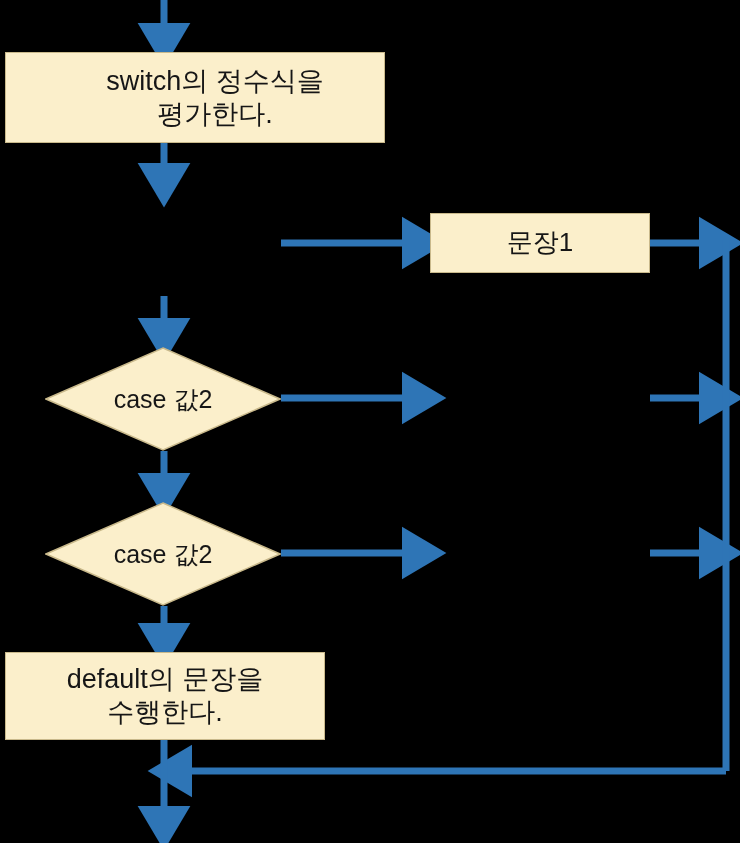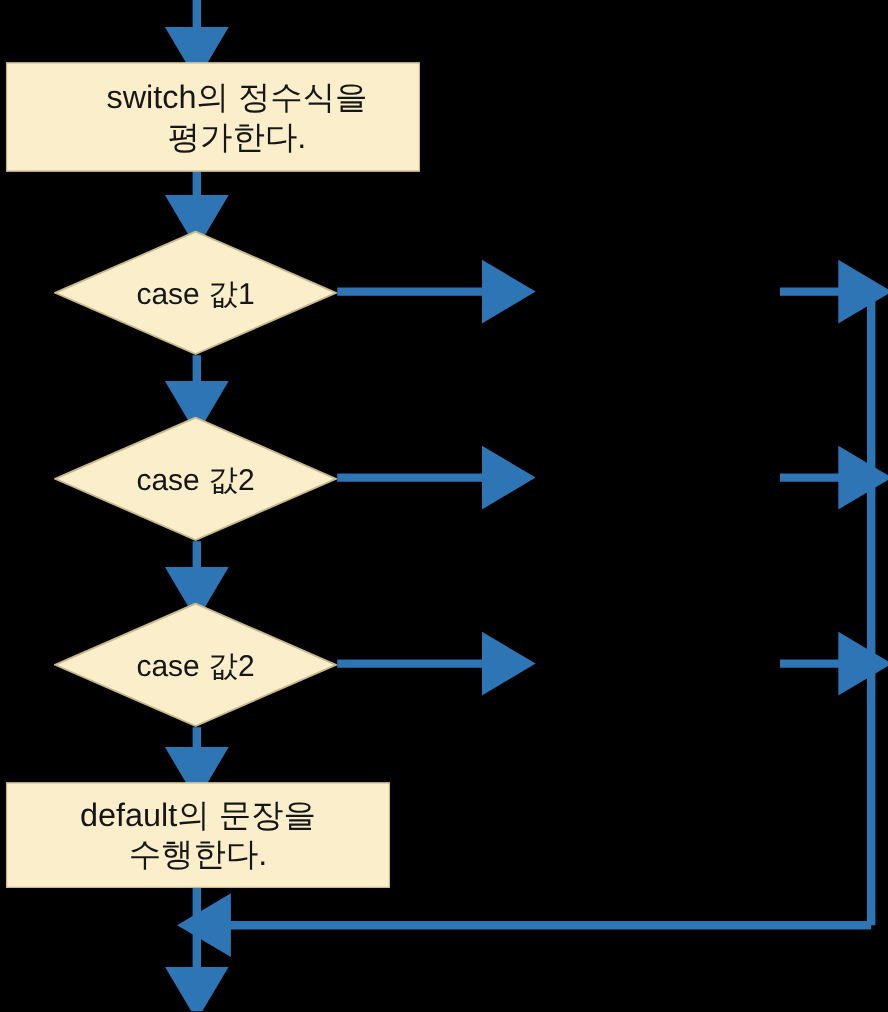--- a/index.html
+++ b/index.html
@@ -112,43 +112,38 @@
       <line x1="650" y1="553" x2="721" y2="553" marker-end="url(#ah-right)"></line>
 
       <line x1="726" y1="240" x2="726" y2="771"></line>
 
       <line x1="726" y1="771" x2="170" y2="771" marker-end="url(#ah-left)"></line>
 
       <line x1="164" y1="740" x2="164" y2="828" marker-end="url(#ah-down)"></line>
     </g>
   </svg>
 
-  <div class="node proc" style="left:5px; top:52px; width:345px; height:91px;padding-left:40px;">switch의 정수식을
+  <div class="node proc" style="left:5px; top:52px; width:380px; height:91px;padding-left:40px;">switch의 정수식을
 평가한다.</div>
 
-  <div class="diamond-wrap" style="left:45px; top:192px; width:236px; height:104px;">
-    <svg class="diamond-shape" viewBox="0 0 236 104" preserveAspectRatio="none" xmlns="http://www.w3.org/2000/svg">
-      <polygon points="118,1 235,52 118,103 1,52" fill="#FBEFCB" stroke="#C9B98B" stroke-width="1.5"></polygon>
-    </svg>
-    <div class="diamond-label">case 값1</div>
-  </div>
 
   <div class="diamond-wrap" style="left:45px; top:347px; width:236px; height:104px;">
     <svg class="diamond-shape" viewBox="0 0 236 104" preserveAspectRatio="none" xmlns="http://www.w3.org/2000/svg">
       <polygon points="118,1 235,52 118,103 1,52" fill="#FBEFCB" stroke="#C9B98B" stroke-width="1.5"></polygon>
     </svg>
     <div class="diamond-label">case 값2</div>
   </div>
 
   <div class="diamond-wrap" style="left:45px; top:502px; width:236px; height:104px;">
     <svg class="diamond-shape" viewBox="0 0 236 104" preserveAspectRatio="none" xmlns="http://www.w3.org/2000/svg">
       <polygon points="118,1 235,52 118,103 1,52" fill="#FBEFCB" stroke="#C9B98B" stroke-width="1.5"></polygon>
     </svg>
     <div class="diamond-label">case 값2</div>
   </div>
 
+  <div class="node proc-small" style="left:430px; top:213px; width:220px; height:60px;">문장1</div>
 
 
 
   <div class="node proc" style="left:5px; top:652px; width:320px; height:88px;">default의 문장을
 수행한다.</div>
 
 </div>
 
 </body></html>

